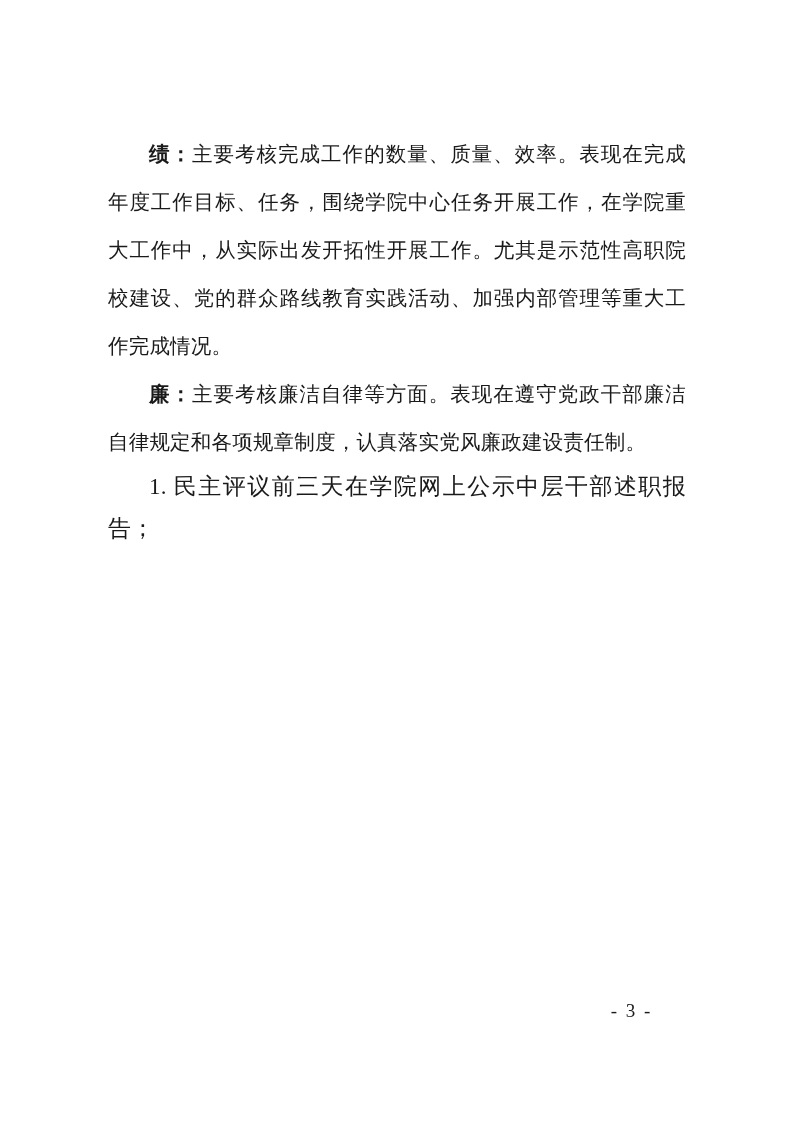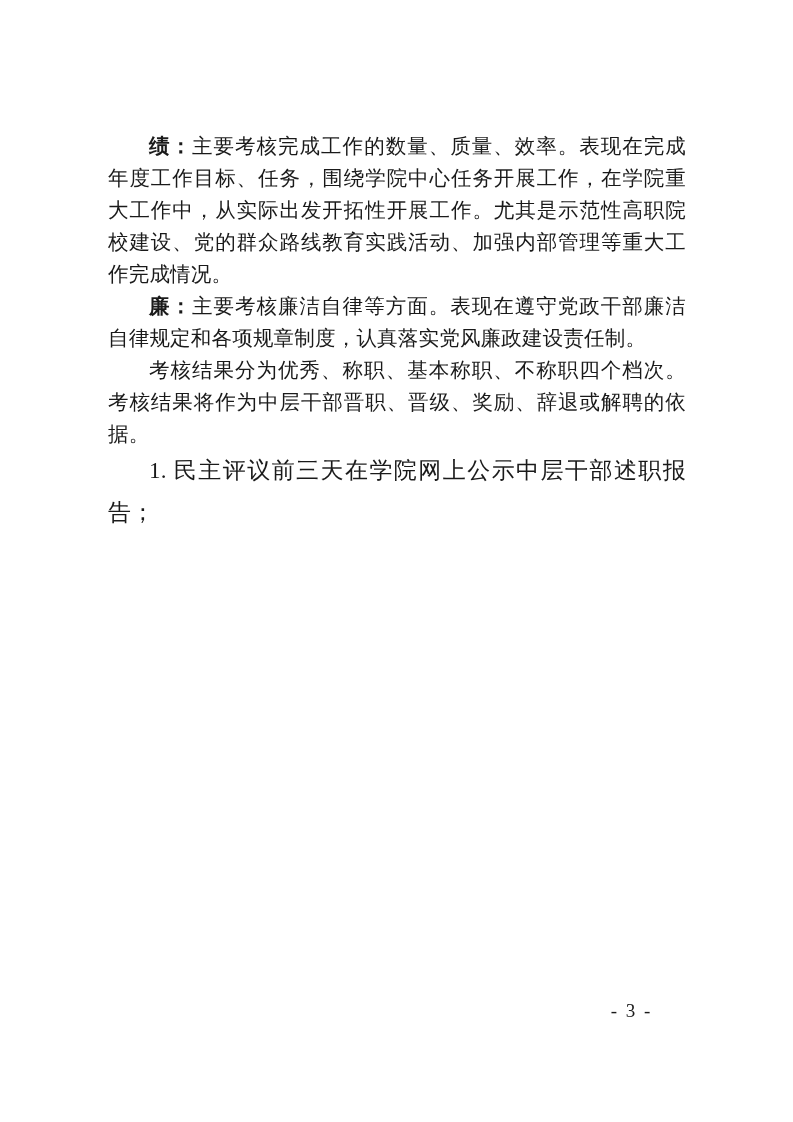--- a/index.html
+++ b/index.html
@@ -19,21 +19,21 @@
   }
   .content {
     position: absolute;
     left: 108px;
     top: 130px;
     width: 578px;
   }
   p {
     margin: 0 0 0 0;
     font-size: 20.5px;
-    line-height: 32px;
+    line-height: 48px;
     text-align: justify;
     text-justify: inter-ideograph;
     letter-spacing: 0.2px;
   }
   .indent {
     text-indent: 41px;
   }
   .lead {
     font-weight: bold;
     font-family: "DejaVu Serif", "Liberation Serif", serif;
@@ -75,21 +75,20 @@
 <body>
 
 <div class="page">
   <div class="content">
 
     <p class="indent para-block"><span class="lead">绩：</span><span>主要考核完成工作的数量、质量、效率。表现在完成年度工作目标、任务，围绕学院中心任务开展工作，在学院重大工作中，从实际出发开拓性开展工作。尤其是示范性高职院校建设、党的群众路线教育实践活动、加强内部管理等重大工作完成情况。</span></p>
 
     <p class="indent para-block"><span class="lead">廉：</span><span>主要考核廉洁自律等方面。表现在遵守党政干部廉洁自律规定和各项规章制度，认真落实党风廉政建设责任制。</span></p>
 
 
-    <p class="indent para-block">考核结果分为优秀、称职、基本称职、不称职四个档次。考核结果将作为中层干部晋职、晋级、奖励、辞退或解聘的依据。</p>
 
 
 
 
     <p class="list-item">1. 民主评议前三天在学院网上公示中层干部述职报告；</p>
 
   </div>
 
   <div class="footer">
     <span class="footer-inner">- 3 -</span>

